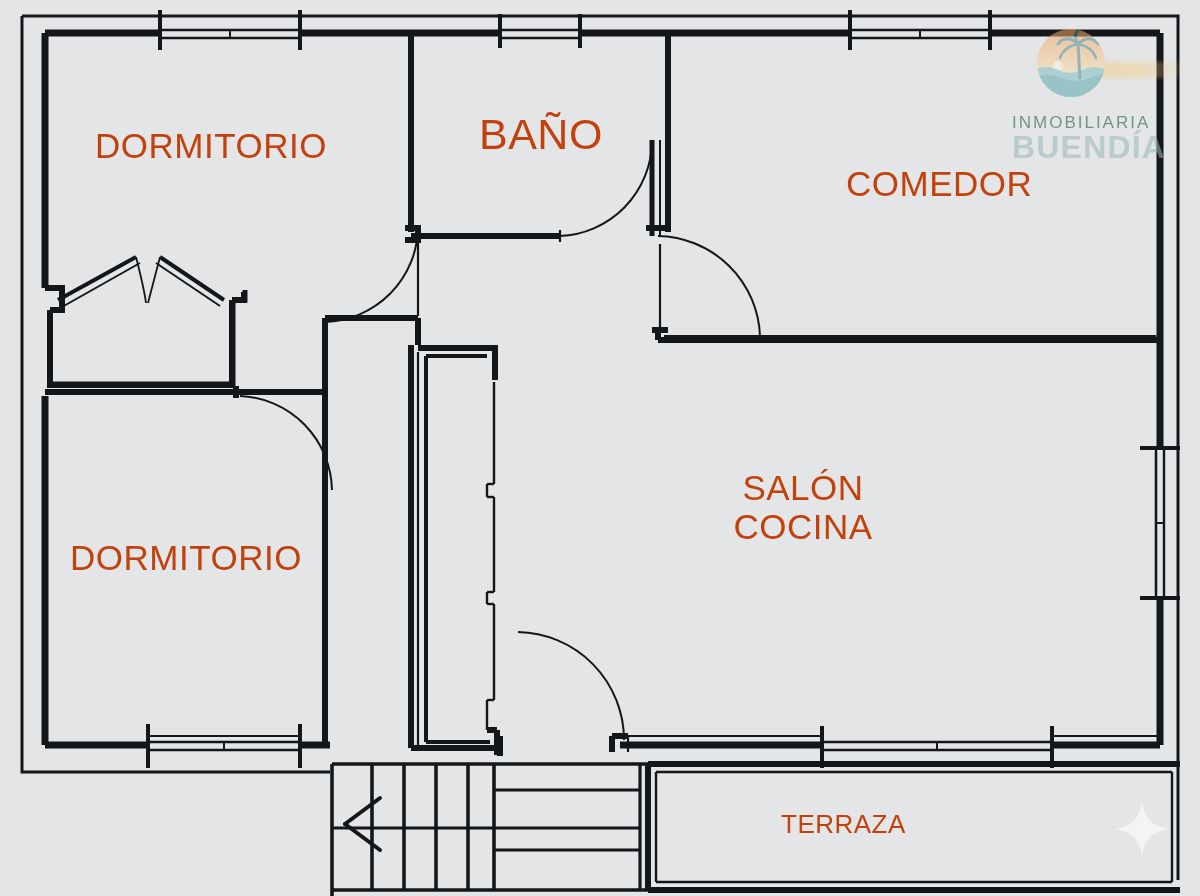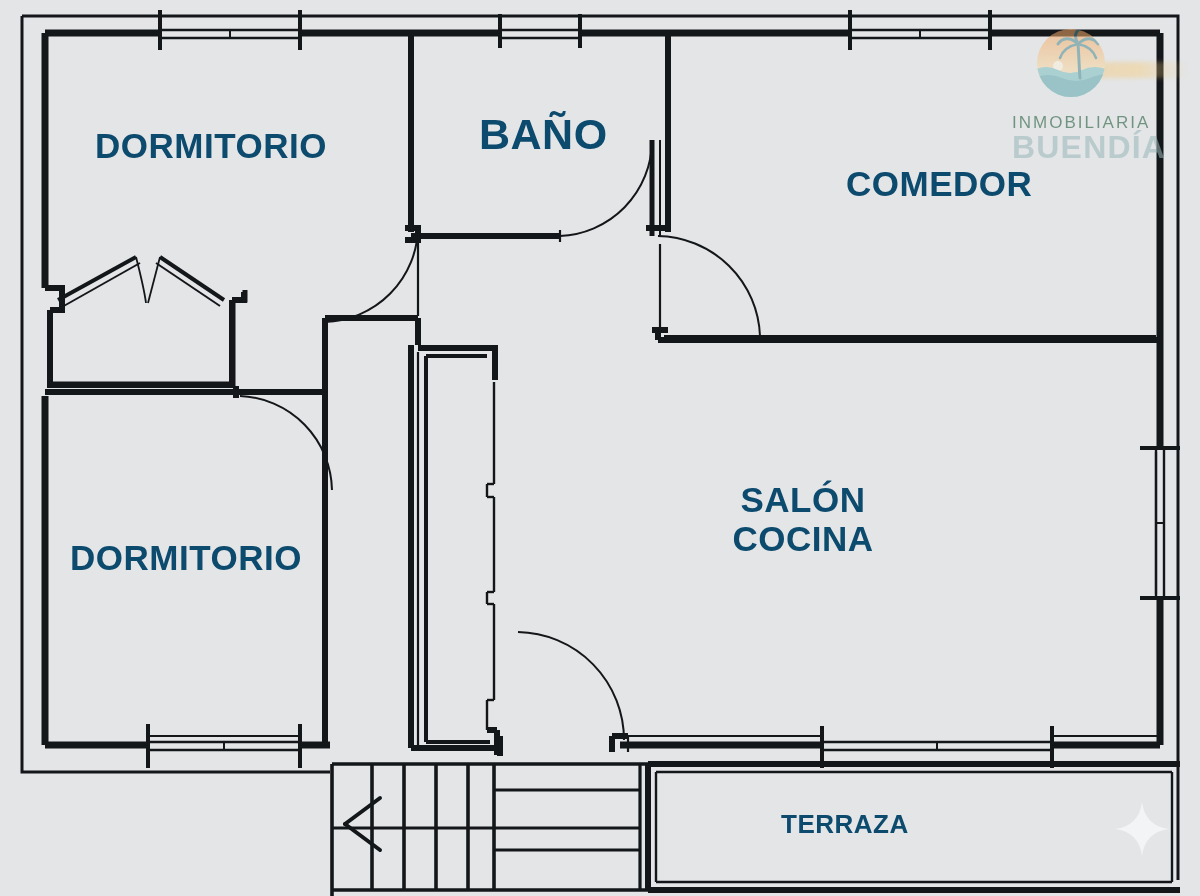--- a/index.html
+++ b/index.html
@@ -5,34 +5,34 @@
   html,body{margin:0;padding:0;background:#e3e5e7;}
   body{
     width:1200px;height:896px;overflow:hidden;
     font-family:"Liberation Sans", sans-serif;
     position:relative;
   }
   #plan-root{position:relative;width:1200px;height:896px;background:#e3e5e7;}
   #plan-svg{position:absolute;left:0;top:0;width:1200px;height:896px;display:block;}
   .room-label{
     position:absolute;
-    color:#0c4a6e;
+    color:#c2410c;
     font-family:"Liberation Sans", sans-serif;
-    font-weight:700;
+    font-weight:400;
     letter-spacing:0.5px;
     white-space:nowrap;
     text-align:center;
     line-height:1.12;
     user-select:none;
   }
   .rl-dorm1{left:95px;top:126px;font-size:35px;}
   .rl-bano{left:479px;top:110px;font-size:43px;}
   .rl-cocina{left:846px;top:164px;font-size:35px;}
   .rl-dorm2{left:70px;top:538px;font-size:35px;}
-  .rl-salon{left:688px;top:468px;font-size:35px;width:230px;margin-top:12px;}
+  .rl-salon{left:688px;top:468px;font-size:35px;width:230px;}
   .rl-terraza{left:781px;top:810px;font-size:26px;}
 
   
   #watermark{
     position:absolute;left:1012px;top:26px;width:178px;height:128px;
     opacity:.55;pointer-events:none;
   }
   #wm-logo{position:absolute;left:22px;top:0px;width:74px;height:74px;}
   #wm-text{position:absolute;left:0px;top:88px;width:178px;text-align:left;}
   .wm-l1{font-size:17px;letter-spacing:2.0px;color:#14532d;font-family:"Liberation Sans",sans-serif;line-height:1;}

